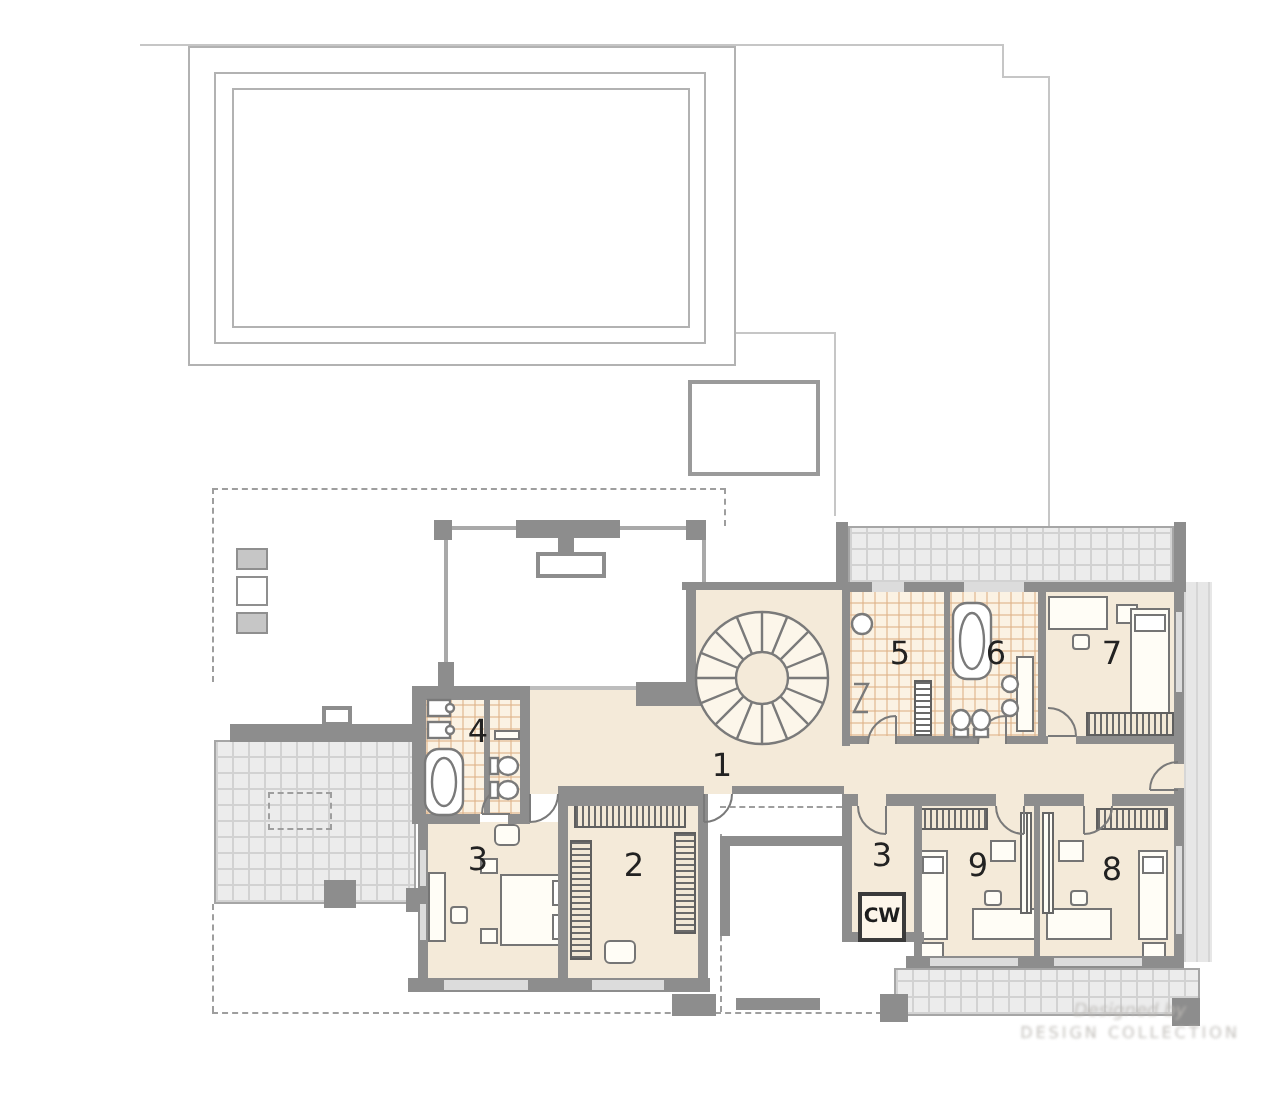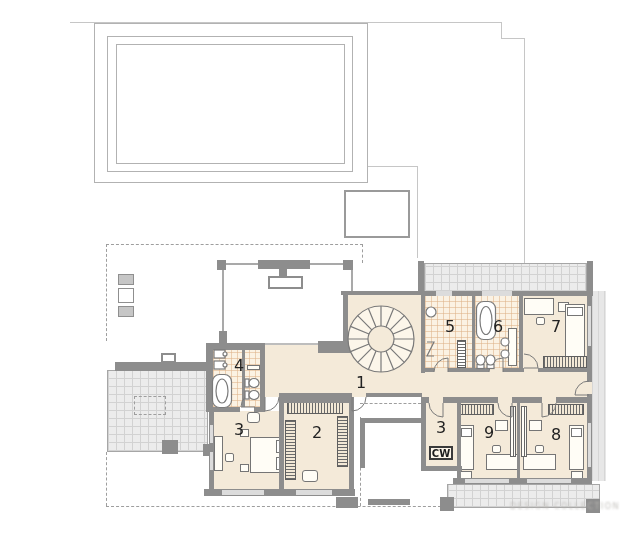--- a/index.html
+++ b/index.html
@@ -277,19 +277,20 @@
   <div class="lbl" style="left:361px;top:383px">1</div>
   <div class="lbl" style="left:317px;top:433px">2</div>
   <div class="lbl" style="left:239px;top:430px">3</div>
   <div class="lbl" style="left:239px;top:366px">4</div>
   <div class="lbl" style="left:450px;top:327px">5</div>
   <div class="lbl" style="left:498px;top:327px">6</div>
   <div class="lbl" style="left:556px;top:327px">7</div>
   <div class="lbl" style="left:556px;top:435px">8</div>
   <div class="lbl" style="left:489px;top:433px">9</div>
   <div class="lbl" style="left:441px;top:428px">3</div>
-  <div class="cwbox" style="left:429px;top:446px;width:24px;height:14px">CW</div>
+  <div class="cwbox" style="left:429px;top:446px;width:24px;height:25px">CW</div>
 
   <div class="wm">
+    <div class="l1">Designed by</div>
     <div class="l2">DESIGN COLLECTION</div>
   </div>
 
 </div>
 
 </body></html>

